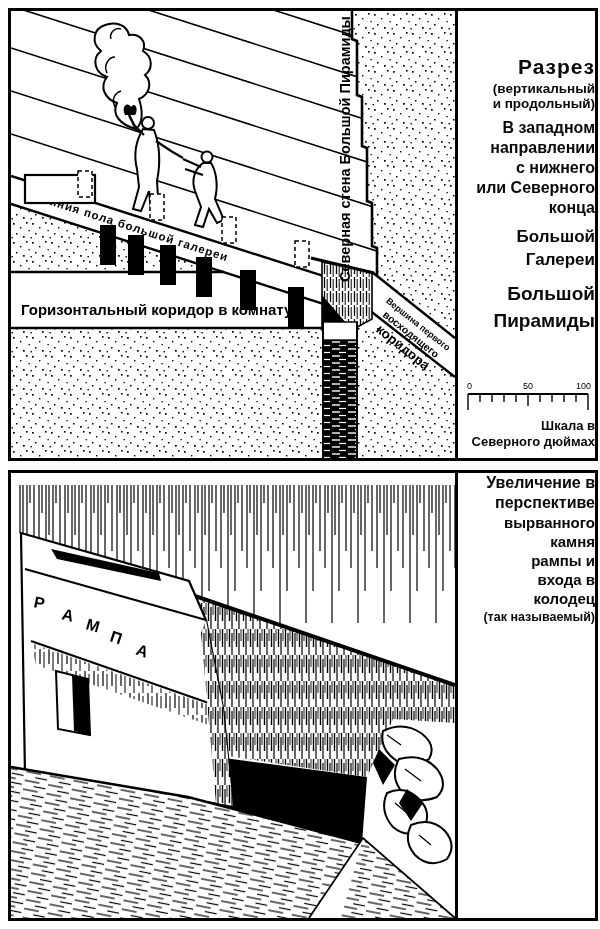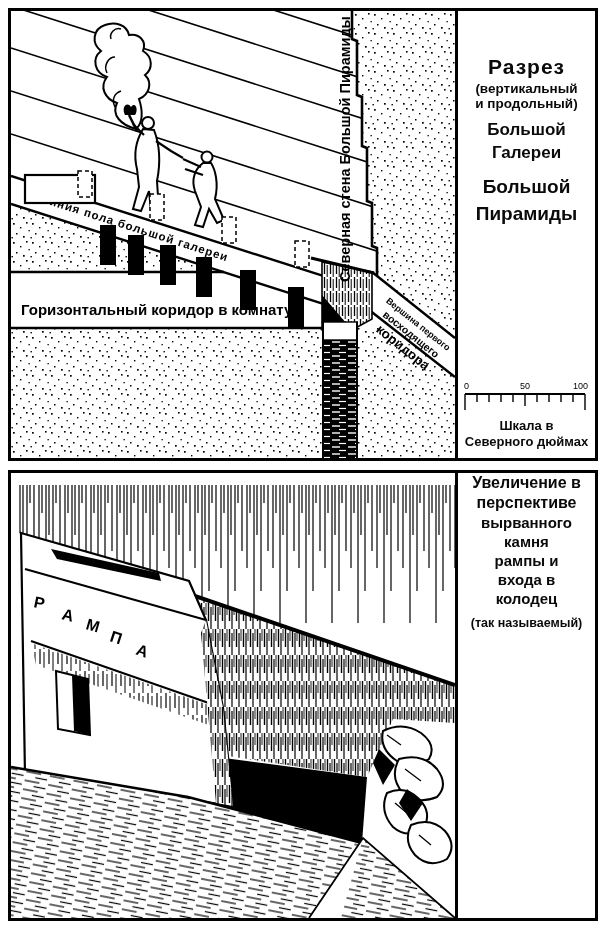--- a/index.html
+++ b/index.html
@@ -1,33 +1,33 @@
 <!DOCTYPE html>
 <html><head>
 <meta charset="utf-8">
 <style>
   html,body{margin:0;padding:0;background:#fff;}
   body{width:600px;height:929px;position:relative;font-family:"Liberation Sans",sans-serif;color:#0a0a0a;overflow:hidden;}
   .panel{position:absolute;left:8px;width:584px;border:3px solid #000;display:flex;background:#fff;box-sizing:content-box;}
   .p1{top:8px;height:447px;}
   .p2{top:470px;height:445px;}
   .art{width:444px;height:100%;display:block;flex:0 0 444px;}
-  .side{flex:1;border-left:3px solid #000;position:relative;text-align:center;background:#fff;}
+  .side{flex:1;border-left:3px solid #000;position:relative;text-align:right;background:#fff;}
   .side .inner1{padding-top:44px;}
   .t-title{font-size:21px;font-weight:bold;letter-spacing:1px;}
   .t-paren{font-size:13.5px;font-weight:bold;line-height:15px;margin-top:2px;}
   .t-body{font-size:16px;font-weight:bold;line-height:20px;margin-top:7px;}
   .t-gal{font-size:17px;font-weight:bold;line-height:23px;margin-top:7px;}
   .t-pyr{font-size:19px;font-weight:bold;line-height:27px;margin-top:9px;}
   .scalewrap{position:absolute;left:0;right:0;bottom:8px;}
   .scale-cap{font-size:13px;font-weight:bold;line-height:16px;}
   .inner2{}
   .c2a{font-size:16px;font-weight:bold;line-height:20px;}
   .c2b{font-size:15px;font-weight:bold;line-height:19px;}
-  .c2c{font-size:12.5px;font-weight:bold;margin-top:8px;}
+  .c2c{font-size:12.5px;font-weight:bold;margin-top:2px;}
   svg text{font-family:"Liberation Sans",sans-serif;fill:#000;}
 </style>
 </head>
 <body>
 
 <div class="panel p1">
   <svg class="art" viewBox="0 0 444 447">
     <defs>
       <pattern id="stipple" width="19" height="19" patternUnits="userSpaceOnUse">
         <rect width="19" height="19" fill="#fff"></rect>
@@ -148,20 +148,27 @@
 
     <text transform="translate(339,271) rotate(-90)" font-size="14.5" font-weight="bold">Северная стена Большой Пирамиды</text>
   </svg>
 
   <div class="side">
     <div class="inner1">
       <div class="t-title">Разрез</div>
       <div class="t-paren">
         <div>(вертикальный</div>
         <div>и продольный)</div>
+      </div>
+      <div class="t-body">
+        <div>В западном</div>
+        <div>направлении</div>
+        <div>с нижнего</div>
+        <div>или Северного</div>
+        <div>конца</div>
       </div>
       <div class="t-gal">
         <div>Большой</div>
         <div>Галереи</div>
       </div>
       <div class="t-pyr">
         <div>Большой</div>
         <div>Пирамиды</div>
       </div>
     </div>

